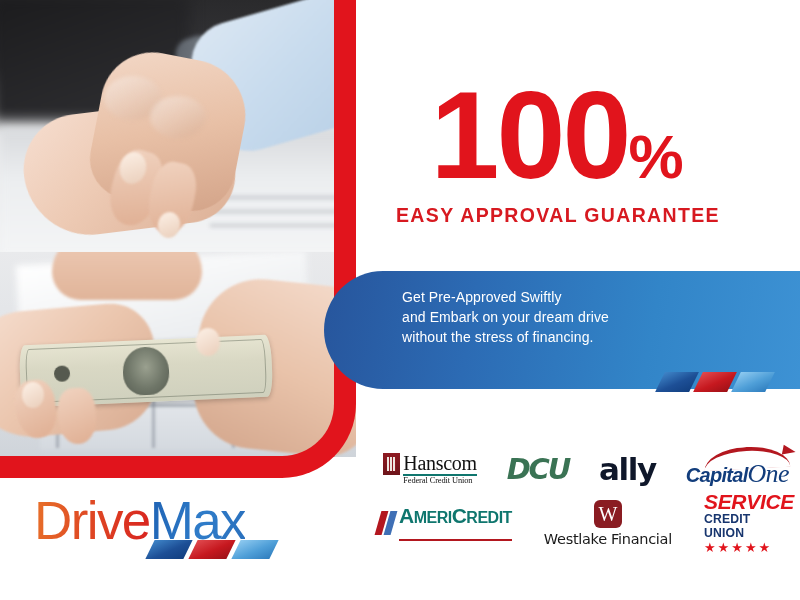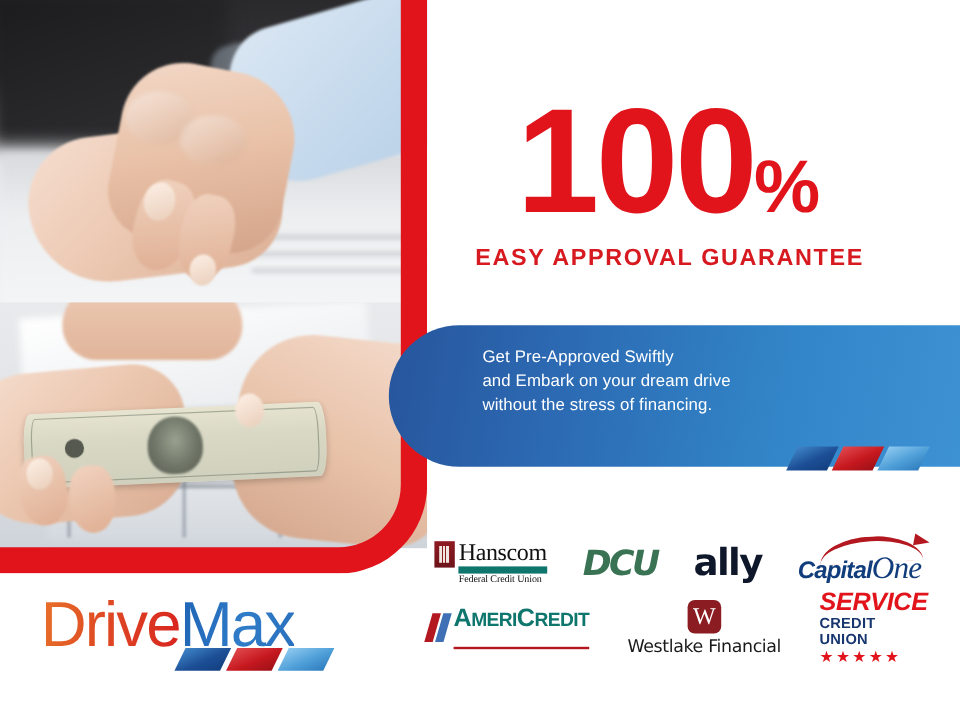--- a/index.html
+++ b/index.html
@@ -314,21 +314,21 @@
   .chevrons.logo-chev {
     left: 150px;
     top: 540px;
     gap: 5px;
   }
   .chevrons.logo-chev .chev { width: 38px; height: 19px; }
 
   
   .lenders {
     position: absolute;
-    left: 365px;
+    left: 386px;
     top: 444px;
     width: 400px;
   }
   .lender-row {
     display: flex;
     align-items: center;
     justify-content: center;
   }
   .lender-row.r1 { gap: 30px; height: 50px; }
   .lender-row.r2 { gap: 32px; height: 54px; margin-top: 2px; }
@@ -356,21 +356,21 @@
     font-size: 20px;
     color: #111111;
     letter-spacing: -.3px;
   }
   .hanscom-sub {
     font-family: "Liberation Serif", serif;
     font-size: 8.4px;
     color: #111111;
     letter-spacing: -.1px;
     margin-top: 1px;
-    border-top: 6px solid #0f766e;
+    border-top: 2px solid #0f766e;
     padding-top: 1px;
   }
 
   
   .dcu {
     font-size: 29px;
     font-weight: 700;
     color: #3a7354;
     font-style: italic;
     letter-spacing: -2.2px;

